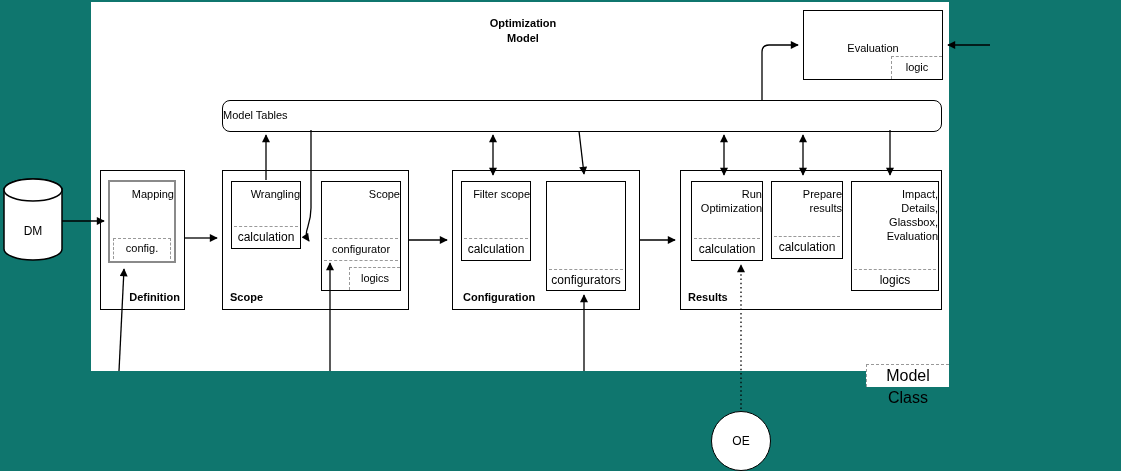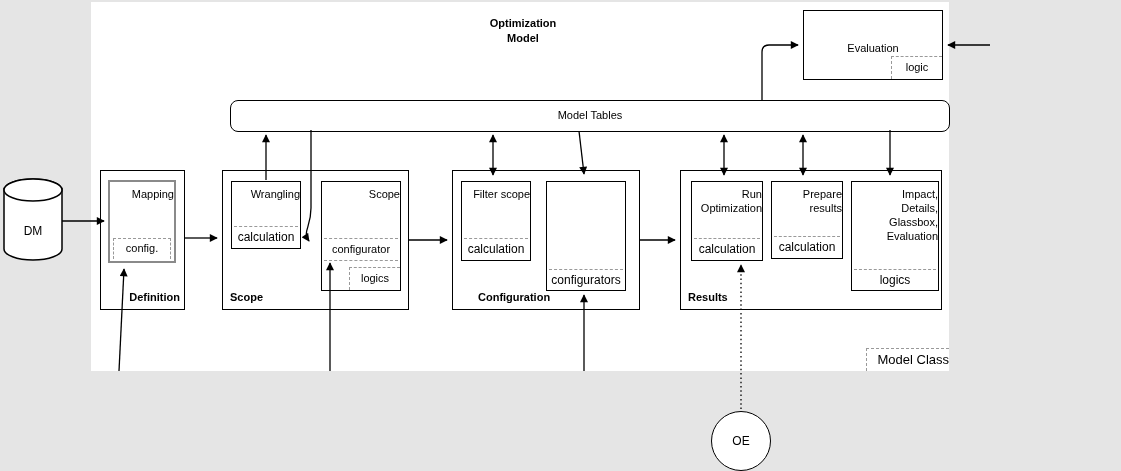--- a/index.html
+++ b/index.html
@@ -1,42 +1,42 @@
 <!DOCTYPE html>
 <html><head>
 <meta charset="utf-8">
 <style>
   html,body{margin:0;padding:0;background:#000;}
-  #stage{position:relative;width:1121px;height:471px;background:#e5e5e5;overflow:hidden;
+  #stage{position:relative;width:1121px;height:471px;background:#0f766e;overflow:hidden;
          font-family:"Liberation Sans",sans-serif;color:#000;}
   #canvas{position:absolute;left:91px;top:2px;width:858px;height:369px;background:#fff;}
   .abs{position:absolute;box-sizing:border-box;}
   .node{position:absolute;box-sizing:border-box;background:#fff;border:1px solid #000;font-size:11px;}
   .group{position:absolute;box-sizing:border-box;background:#fff;border:1px solid #000;}
   .node-label{position:absolute;top:0;left:0;right:0;text-align:right;padding-top:5px;
               white-space:pre-line;line-height:14px;font-size:11px;}
   .group-label{position:absolute;font-weight:bold;font-size:11px;line-height:12px;}
   .strip{position:absolute;left:2px;right:2px;bottom:0;height:21px;border-top:1px dashed #999;
          text-align:center;line-height:20px;font-size:12px;}
   .strip-mid{position:absolute;left:2px;right:2px;border-top:1px dashed #999;border-bottom:1px dashed #999;
          text-align:center;line-height:20px;font-size:11px;}
   .subbox-br{position:absolute;right:0;bottom:0;border-top:1px dashed #999;border-left:1px dashed #999;
          text-align:center;font-size:11px;background:#fff;}
   .subbox-cfg{position:absolute;left:3px;right:3px;bottom:2px;height:20px;border:1px dashed #999;
          border-bottom:none;text-align:center;line-height:19px;font-size:11px;}
   .title{position:absolute;left:438px;top:16px;width:170px;text-align:center;font-weight:bold;
          font-size:11px;line-height:15px;white-space:pre-line;}
   .bar{position:absolute;left:222px;top:100px;width:718px;height:30px;background:#fff;
-       border:1px solid #000;border-radius:8px;text-align:center;line-height:28px;font-size:11px;margin-left:8px;}
+       border:1px solid #000;border-radius:8px;line-height:28px;font-size:11px;}
   .circle{position:absolute;left:711px;top:411px;width:58px;height:58px;background:#fff;
           border:1px solid #000;border-radius:50%;text-align:center;line-height:58px;font-size:12px;}
   #connectors{position:absolute;left:0;top:0;pointer-events:none;z-index:5;}
-  .modelclass{position:absolute;left:866px;top:348px;width:83px;height:23px;background:#fff;
-          border-top:1px dashed #999;border-left:1px dashed #999;text-align:right;
-          line-height:22px;font-size:13px;box-sizing:border-box;}
+  .modelclass{position:absolute;left:866px;top:364px;width:83px;height:23px;background:#fff;
+          border-top:1px dashed #999;border-left:1px dashed #999;text-align:center;
+          line-height:22px;font-size:16px;box-sizing:border-box;}
 </style>
 </head>
 <body>
 
 <div id="stage">
 
   <div id="canvas"></div>
 
   <div class="title">Optimization
 Model</div>
@@ -71,21 +71,21 @@
       <div class="strip">calculation</div>
     </div>
     <div class="node" style="left:98px;top:10px;width:80px;height:110px;">
       <div class="node-label">Scope</div>
       <div class="strip-mid" style="top:56px;height:21px;">configurator</div>
       <div class="subbox-br" style="width:50px;height:22px;line-height:21px;">logics</div>
     </div>
   </div>
 
   <div class="group" style="left:452px;top:170px;width:188px;height:140px;">
-    <div class="group-label" style="left:25px;bottom:6px;">Configuration</div>
+    <div class="group-label" style="left:10px;bottom:6px;">Configuration</div>
     <div class="node" style="left:8px;top:10px;width:70px;height:80px;">
       <div class="node-label">Filter scope</div>
       <div class="strip">calculation</div>
     </div>
     <div class="node" style="left:93px;top:10px;width:80px;height:110px;">
       <div class="strip" style="height:20px;">configurators</div>
     </div>
   </div>
 
   <div class="group" style="left:680px;top:170px;width:262px;height:140px;">

